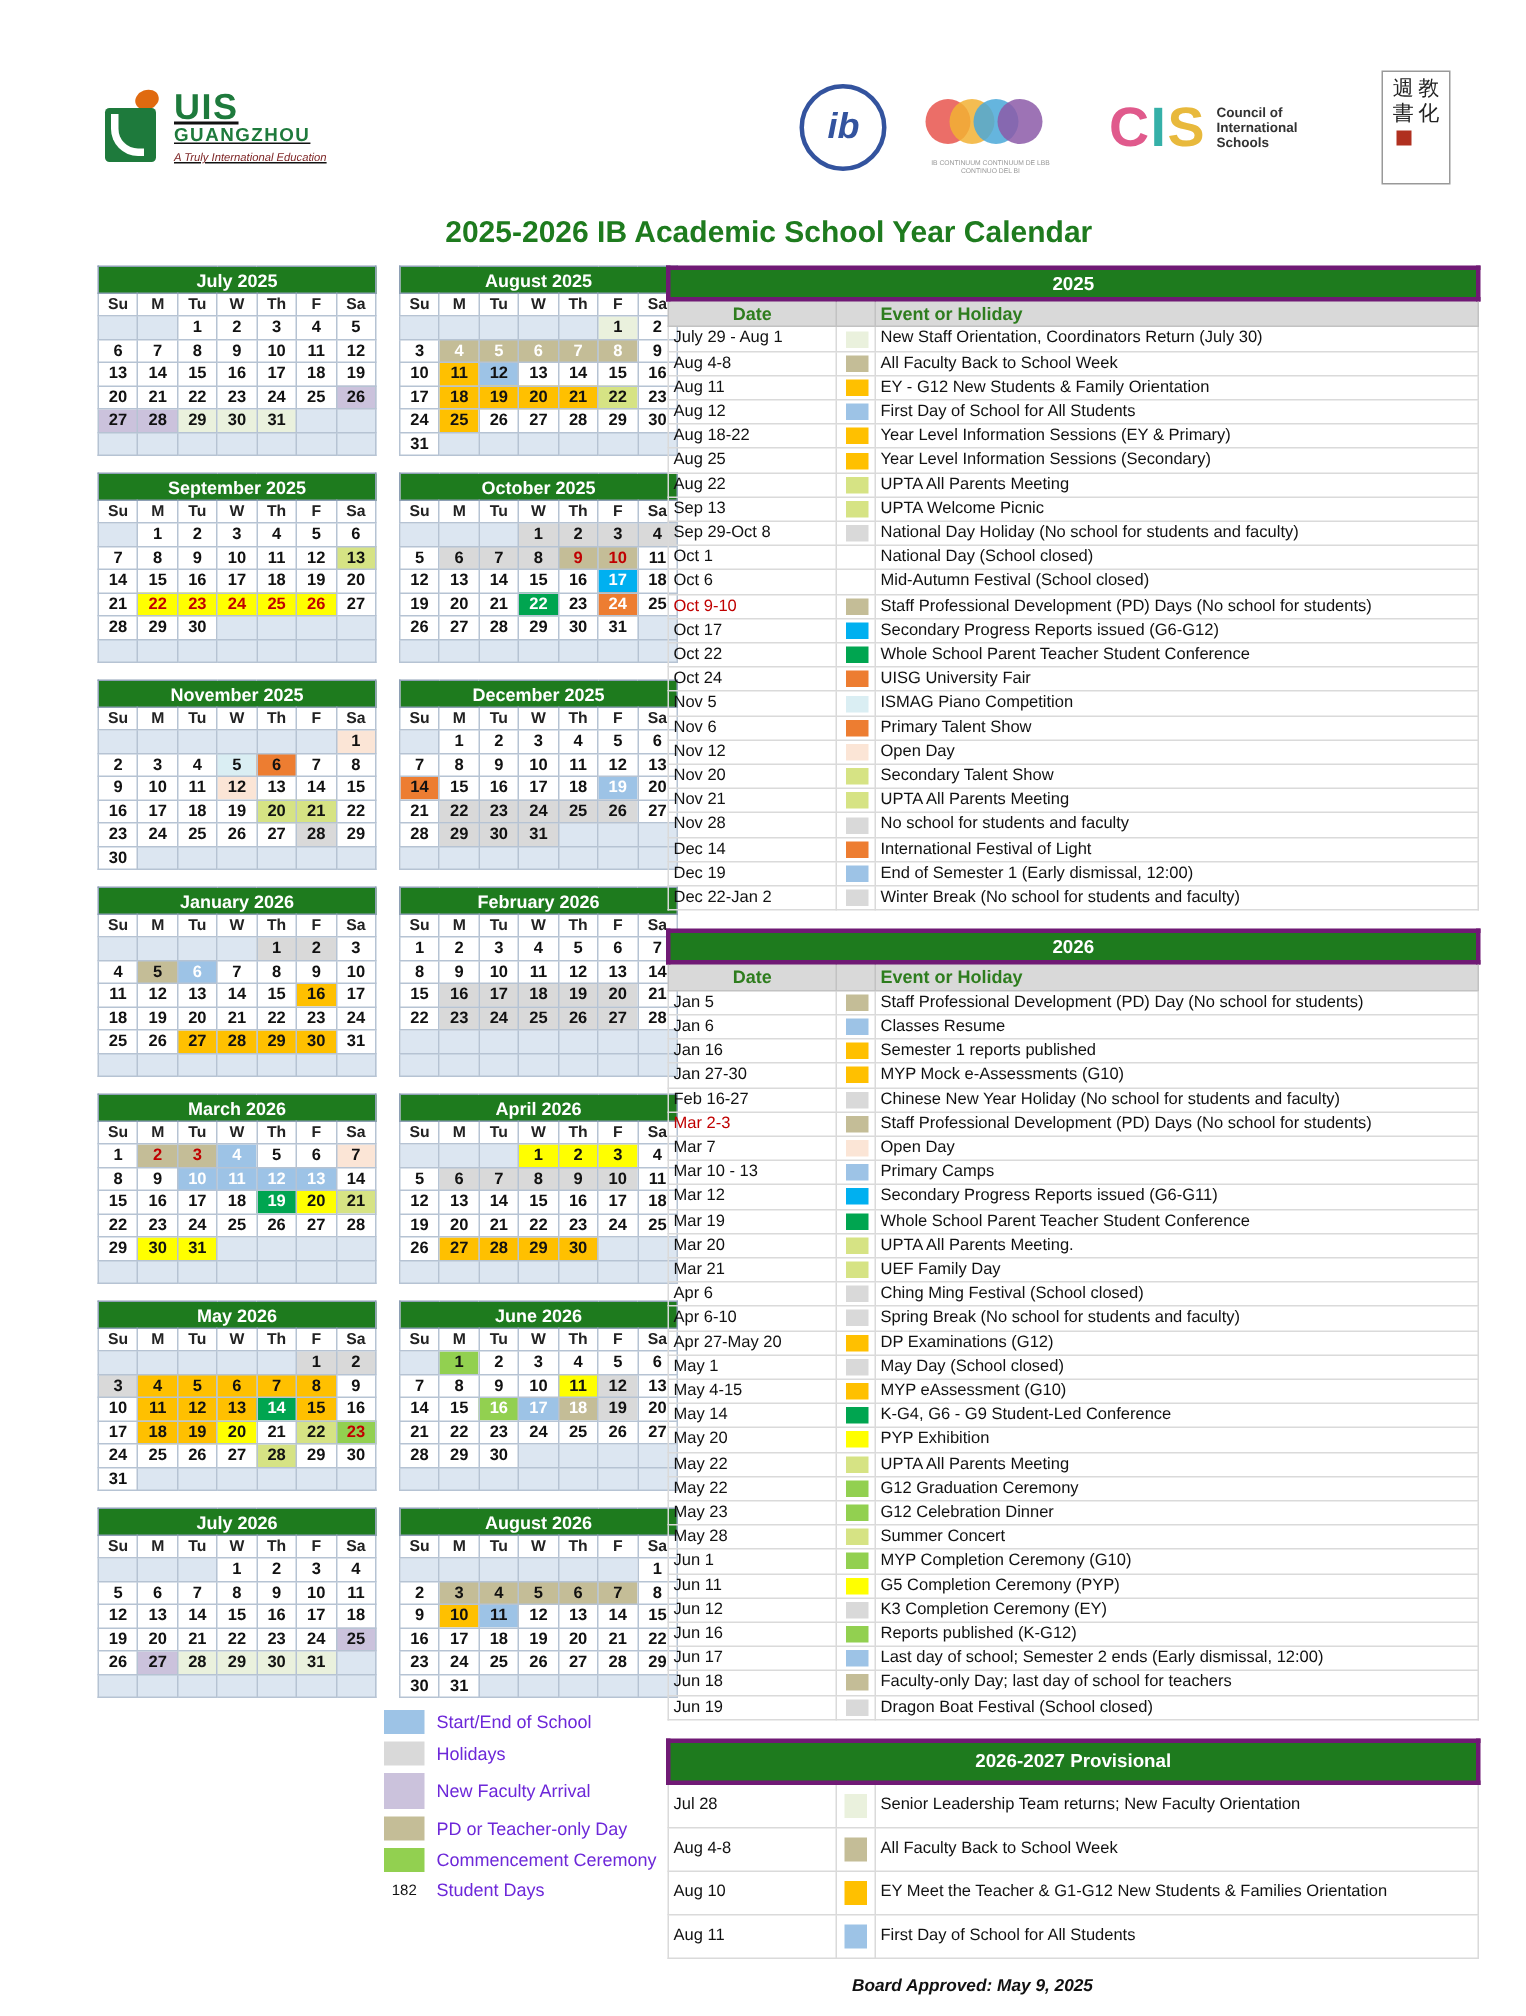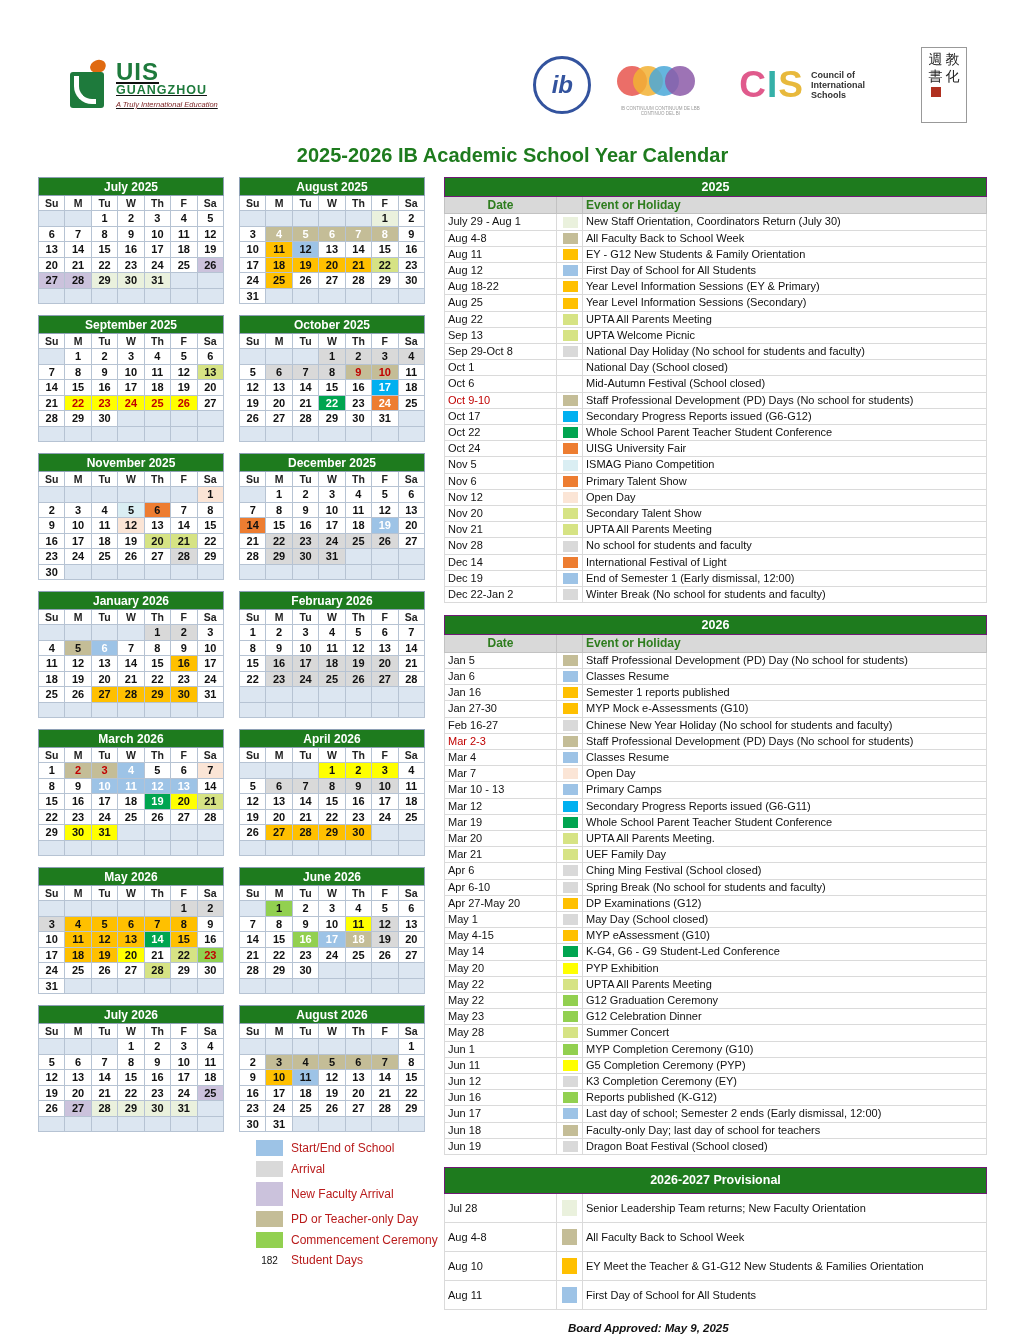--- a/index.html
+++ b/index.html
@@ -31,45 +31,45 @@
   .wasc-word { font-size:30px; font-weight:bold; color:#1c2f6e; letter-spacing:-1px; }
   .wasc-sub { font-size:8.5px; color:#333; line-height:9.5px; margin-top:2px; }
   .seal-logo { width:46px; height:76px; border:1px solid #999; padding:3px 2px; display:flex; flex-direction:row-reverse; justify-content:center; gap:3px; background:#fff; }
   .seal-col { display:flex; flex-direction:column; font-size:14px; line-height:17px; color:#222; font-family:"DejaVu Sans", sans-serif; }
   .seal-stamp { width:10px; height:10px; background:#b03020; align-self:center; margin-top:2px; }
 
   .page-title { text-align:center; font-size:20px; font-weight:bold; color:#1e7b1e; margin:8px 0 10px 0; }
 
   .content { display:flex; }
   .cal-col { width:392px; }
-  .cal-grid { display:grid; grid-template-columns:186px 186px; column-gap:15px; row-gap:11px; }
+  .cal-grid { display:grid; grid-template-columns:186px 186px; column-gap:15px; row-gap:11px;margin-left:27px; }
   .month table { border-collapse:collapse; width:100%; table-layout:fixed; }
   .month .mtitle { background:#1e7b1e; color:#fff; font-weight:bold; font-size:12px; text-align:center; padding:1.5px 0; border:1px solid #7e8fa0; border:1px solid #8ea0b5; }
   .month th { font-size:10.5px; font-weight:bold; color:#222; background:#fff; border:1px solid #b6c3d3; padding:1px 0; }
   .month td { font-size:11px; font-weight:bold; text-align:center; height:15.5px; border:1px solid #b6c3d3; background:#fff; color:#111; }
   .month td.empty { background:#dce6f1; }
   .t-w { color:#fff !important; }
   .t-r { color:#c00000 !important; }
 
   .events-col { width:557px; margin-left:14px; }
   .etable { width:100%; border-collapse:collapse; margin-bottom:12px; }
-  .etable .yhead { background:#1e7b1e; color:#fff; font-weight:bold; font-size:12.5px; text-align:center; padding:2.5px 0; border:1px solid #701a75; }
+  .etable .yhead { background:#1e7b1e; color:#fff; font-weight:bold; font-size:12.5px; text-align:center; padding:2.5px 0; border:3px solid #701a75; }
   .etable .shead td { background:#d9d9d9; color:#2e7d1e; font-weight:bold; font-size:12px; padding:1.5px 3px; border:1px solid #c2c2c2; }
   .etable td { font-size:11px; padding:1px 3px; border:1px solid #dadada; line-height:13.2px; vertical-align:middle; }
   .etable .dcol { width:112px; }
   .etable .scol { width:26px; padding:1px 4px; }
   .etable .swatch { width:15px; height:11px; margin:0 auto 0 2px; }
   .etable.tall td { padding:6px 3px; }
   .etable.tall .swatch { height:16px; }
 
   .legend { margin:8px 0 0 218px; width:190px; }
   .legend-row { display:flex; align-items:center; margin-bottom:5px; }
   .legend-sw { width:27px; height:16px; margin-right:8px; flex:none; }
   .legend-sw.tall { height:24px; }
-  .legend-label { font-size:12px; color:#b91c1c; }
+  .legend-label { font-size:12px; color:#6d28d9; }
   .legend-num { width:27px; margin-right:8px; font-size:10px; text-align:center; color:#111; flex:none; }
 
   .board-note { font-size:11.5px; font-weight:bold; font-style:italic; color:#111; margin:6px 0 0 124px; }
 </style>
 </head>
 <body>
 
 <div class="page">
 
   <div class="logo-row">
@@ -1125,21 +1125,21 @@
             </table>
           </div>
         </div>
       <div class="legend" id="legend">
           <div class="legend-row">
             <span class="legend-sw" style="background: rgb(157, 195, 230);"></span>
             <span class="legend-label">Start/End of School</span>
           </div>
           <div class="legend-row">
             <span class="legend-sw" style="background: rgb(217, 217, 217);"></span>
-            <span class="legend-label">Arrival</span>
+            <span class="legend-label">Holidays</span>
           </div>
           <div class="legend-row">
             <span class="legend-sw tall" style="background: rgb(203, 194, 220);"></span>
             <span class="legend-label">New Faculty Arrival</span>
           </div>
           <div class="legend-row">
             <span class="legend-sw" style="background: rgb(196, 189, 151);"></span>
             <span class="legend-label">PD or Teacher-only Day</span>
           </div>
           <div class="legend-row">
@@ -1373,27 +1373,20 @@
                 <div class="swatch" style="background: rgb(217, 217, 217);"></div>
               </td>
               <td>Chinese New Year Holiday (No school for students and faculty)</td>
             </tr>
             <tr>
               <td class="dcol" style="color: rgb(192, 0, 0);">Mar 2-3</td>
               <td class="scol">
                 <div class="swatch" style="background: rgb(196, 189, 151);"></div>
               </td>
               <td>Staff Professional Development (PD) Days (No school for students)</td>
-            </tr>
-            <tr>
-              <td class="dcol">Mar 4</td>
-              <td class="scol">
-                <div class="swatch" style="background: rgb(157, 195, 230);"></div>
-              </td>
-              <td>Classes Resume</td>
             </tr>
             <tr>
               <td class="dcol">Mar 7</td>
               <td class="scol">
                 <div class="swatch" style="background: rgb(251, 229, 214);"></div>
               </td>
               <td>Open Day</td>
             </tr>
             <tr>
               <td class="dcol">Mar 10 - 13</td>

